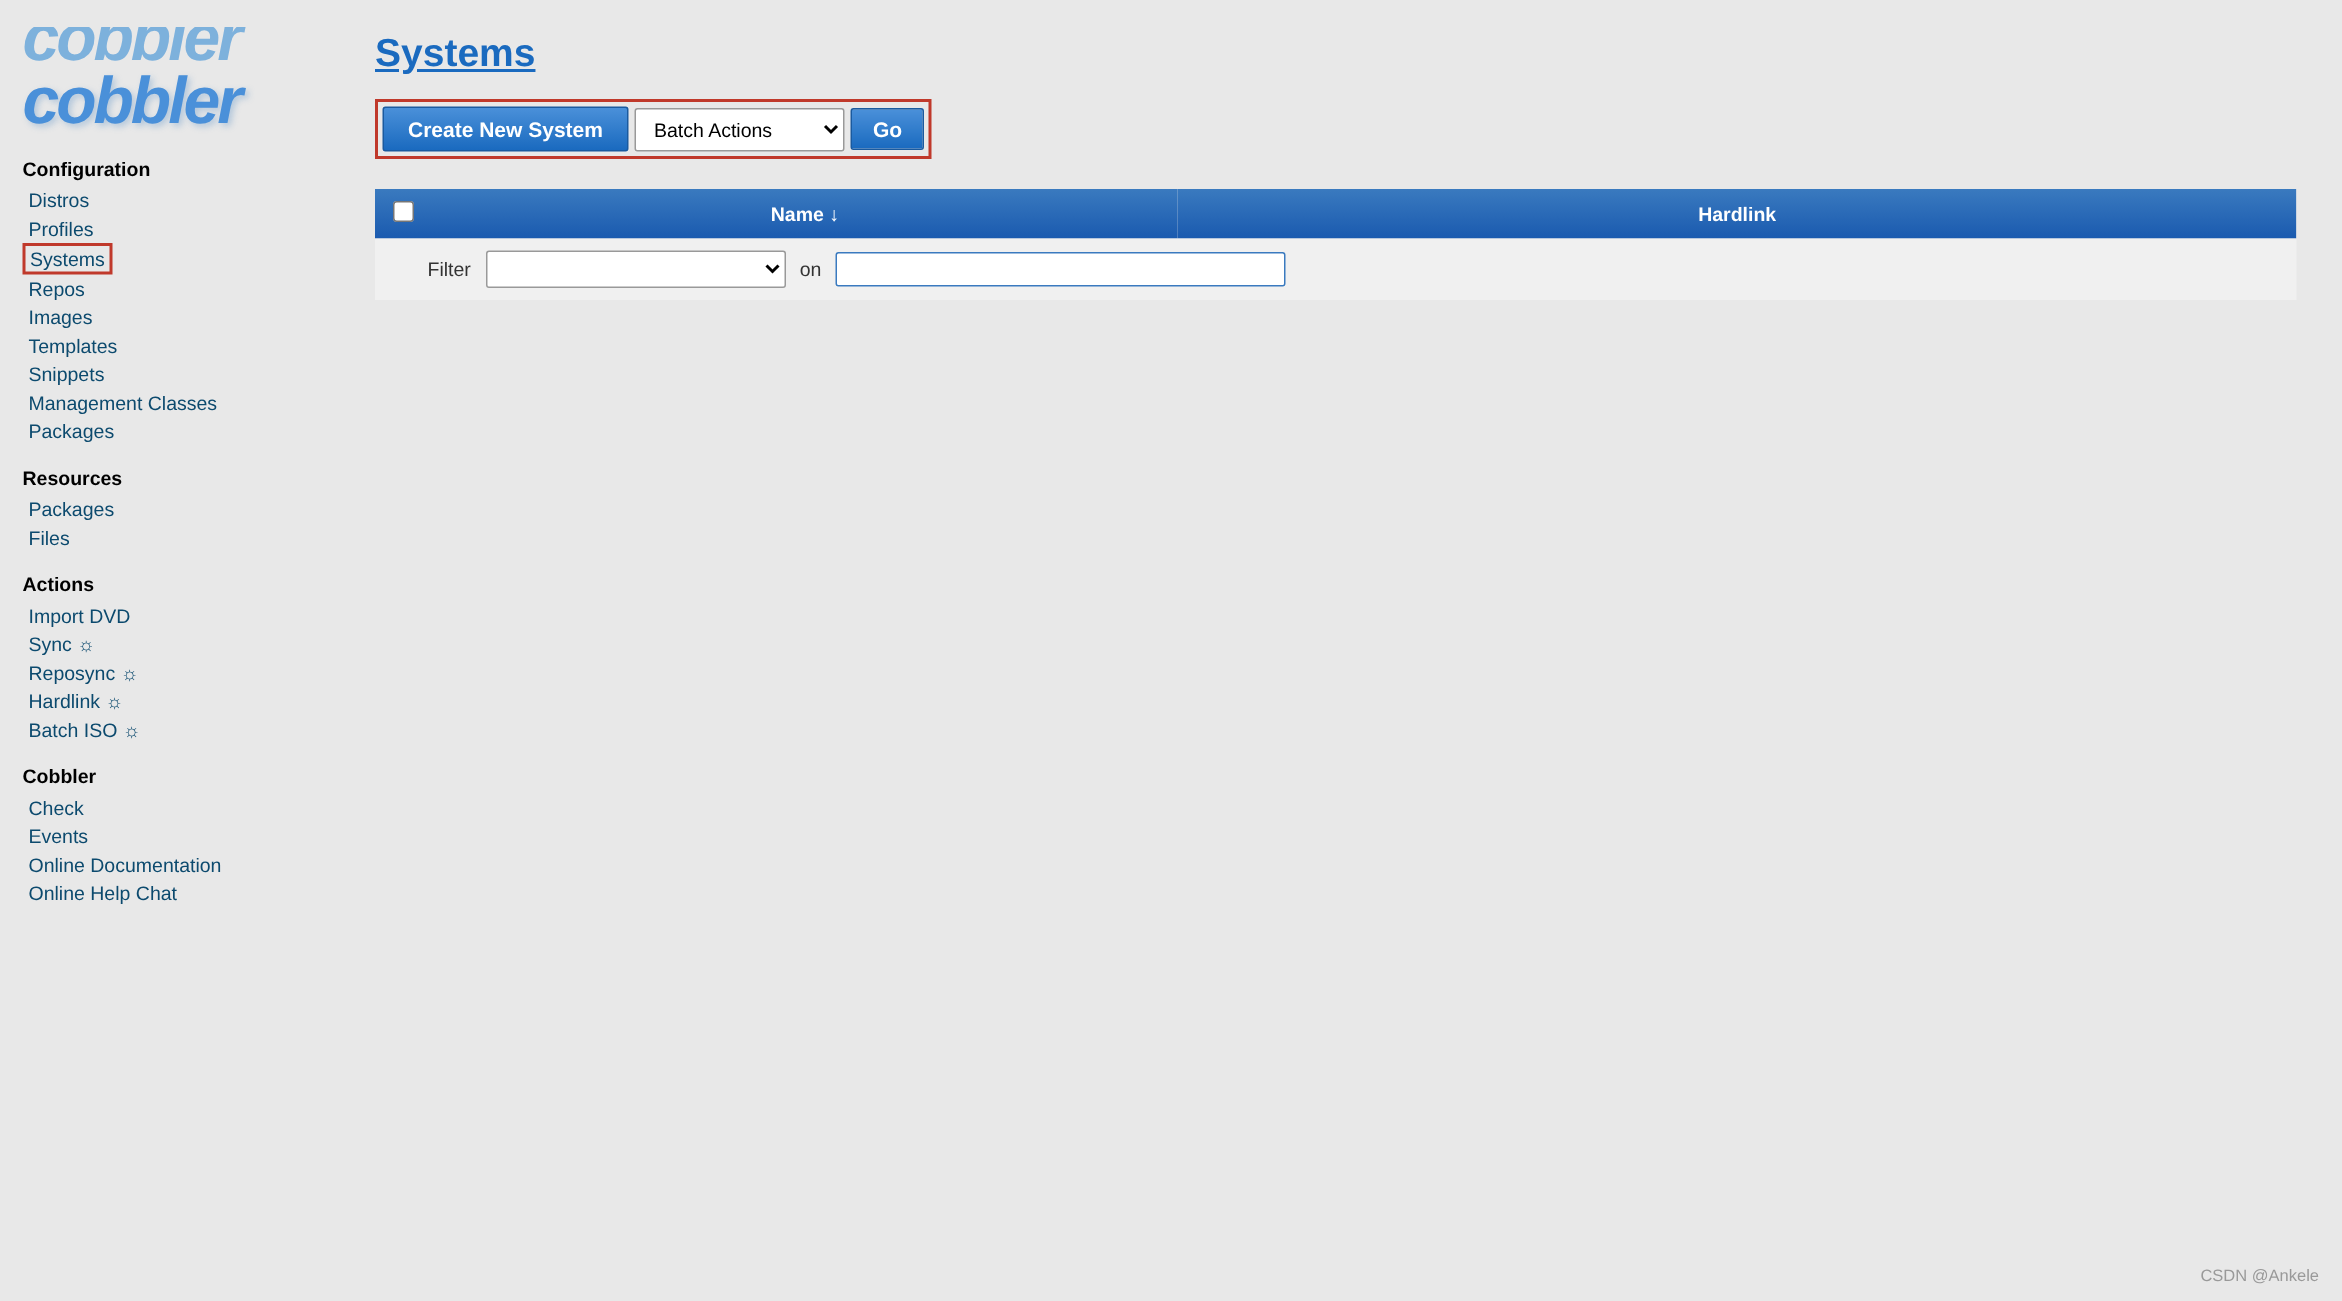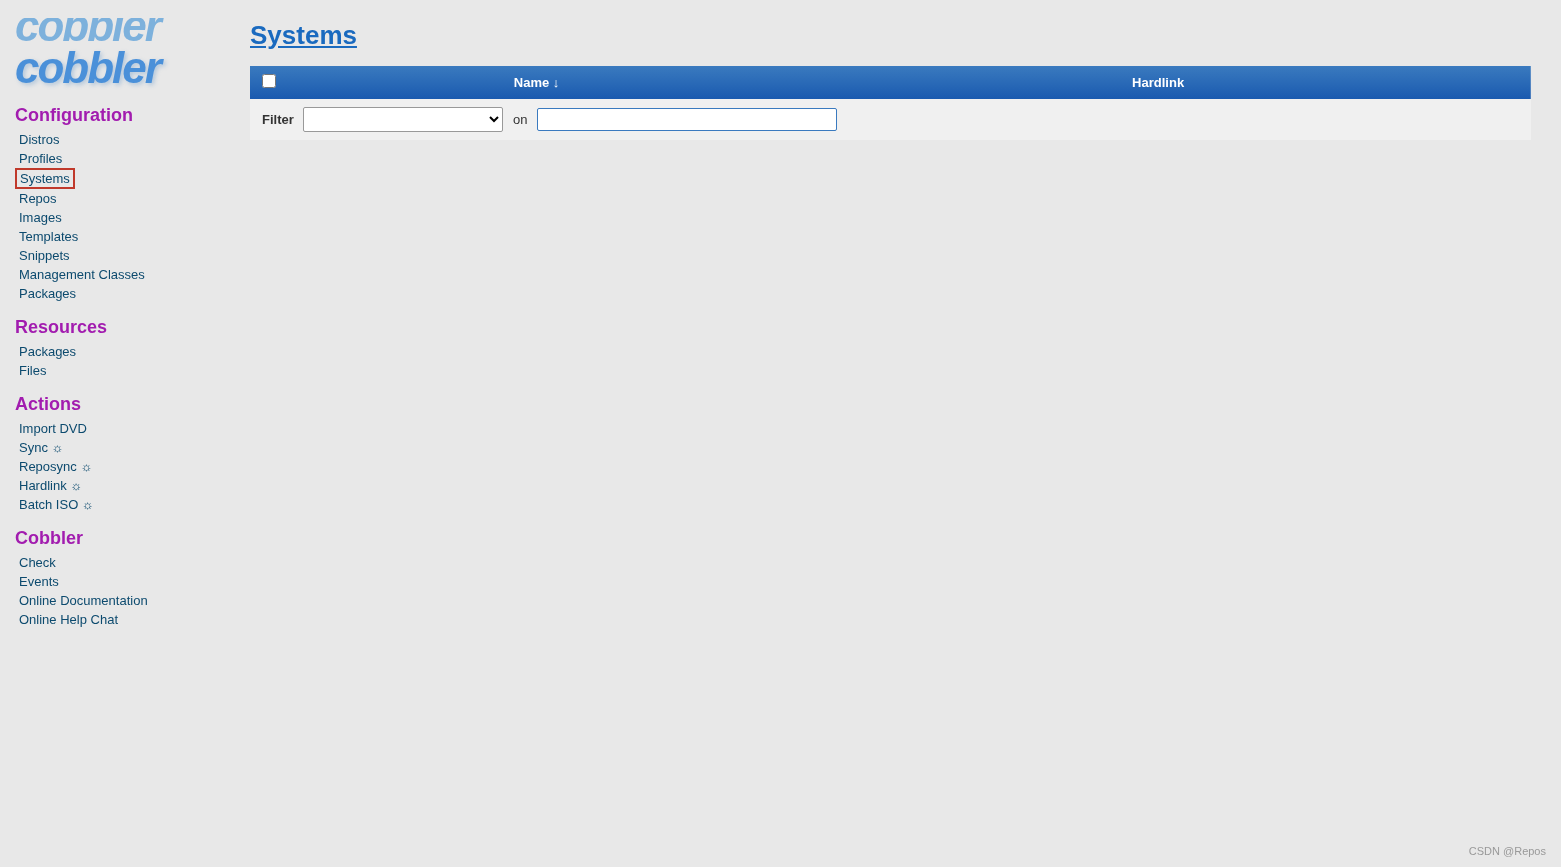--- a/index.html
+++ b/index.html
@@ -24,22 +24,22 @@
 
     
     .sidebar {
       width: 220px;
       background-color: #e8e8e8;
       padding: 10px 0 23px 15px;
       flex-shrink: 0;
     }
 
     .sidebar-section-title {
-      color: #a21caf;
-      font-size: 18px;
+      color: #000000;
+      font-size: 13px;
       font-weight: bold;
       margin: 14px 0 4px 0;
     }
 
     .sidebar-item {
       display: block;
       color: #0c4a6e;
       text-decoration: none;
       padding: 2px 4px;
       font-size: 13px;
@@ -146,22 +146,23 @@
       width: 14px;
       height: 14px;
     }
 
     .filter-row td {
       padding: 8px 12px;
       background: #f0f0f0;
     }
 
     .filter-label {
-      font-weight: bold;
+      font-weight: normal;
       margin-right: 6px;
+      margin-left: 23px;
     }
 
     .filter-select {
       padding: 3px 6px;
       font-size: 13px;
       border: 1px solid #999;
       border-radius: 2px;
       background: white;
       min-width: 200px;
     }
@@ -232,20 +233,32 @@
     <div class="sidebar-section-title">Cobbler</div>
     <a class="sidebar-item">Check</a>
     <a class="sidebar-item">Events</a>
     <a class="sidebar-item">Online Documentation</a>
     <a class="sidebar-item">Online Help Chat</a>
   </div>
 
   <div class="main-content">
     <h1 class="page-title">Systems</h1>
 
+    <div style="margin-bottom: 10px;">
+      <div class="action-bar">
+        <button class="btn-create">Create New System</button>
+        <select class="batch-select">
+          <option value="">Batch Actions</option>
+          <option value="delete">Delete</option>
+          <option value="enable_netboot">Enable Netboot</option>
+          <option value="disable_netboot">Disable Netboot</option>
+        </select>
+        <button class="btn-go">Go</button>
+      </div>
+    </div>
 
     <table class="systems-table">
       <thead>
         <tr class="table-header">
           <th class="checkbox-col">
             <input type="checkbox" class="header-checkbox" style="">
           </th>
           <th class="name-col">
             <span>Name ↓</span>
           </th>
@@ -263,13 +276,13 @@
             </select>
             <span class="filter-on-label">on</span>
             <input type="text" class="filter-input" style="">
           </td>
         </tr>
       </tbody>
     </table>
   </div>
 </div>
 
-<div class="watermark">CSDN @Repos</div>
+<div class="watermark">CSDN @Ankele</div>
 
 </body></html>

